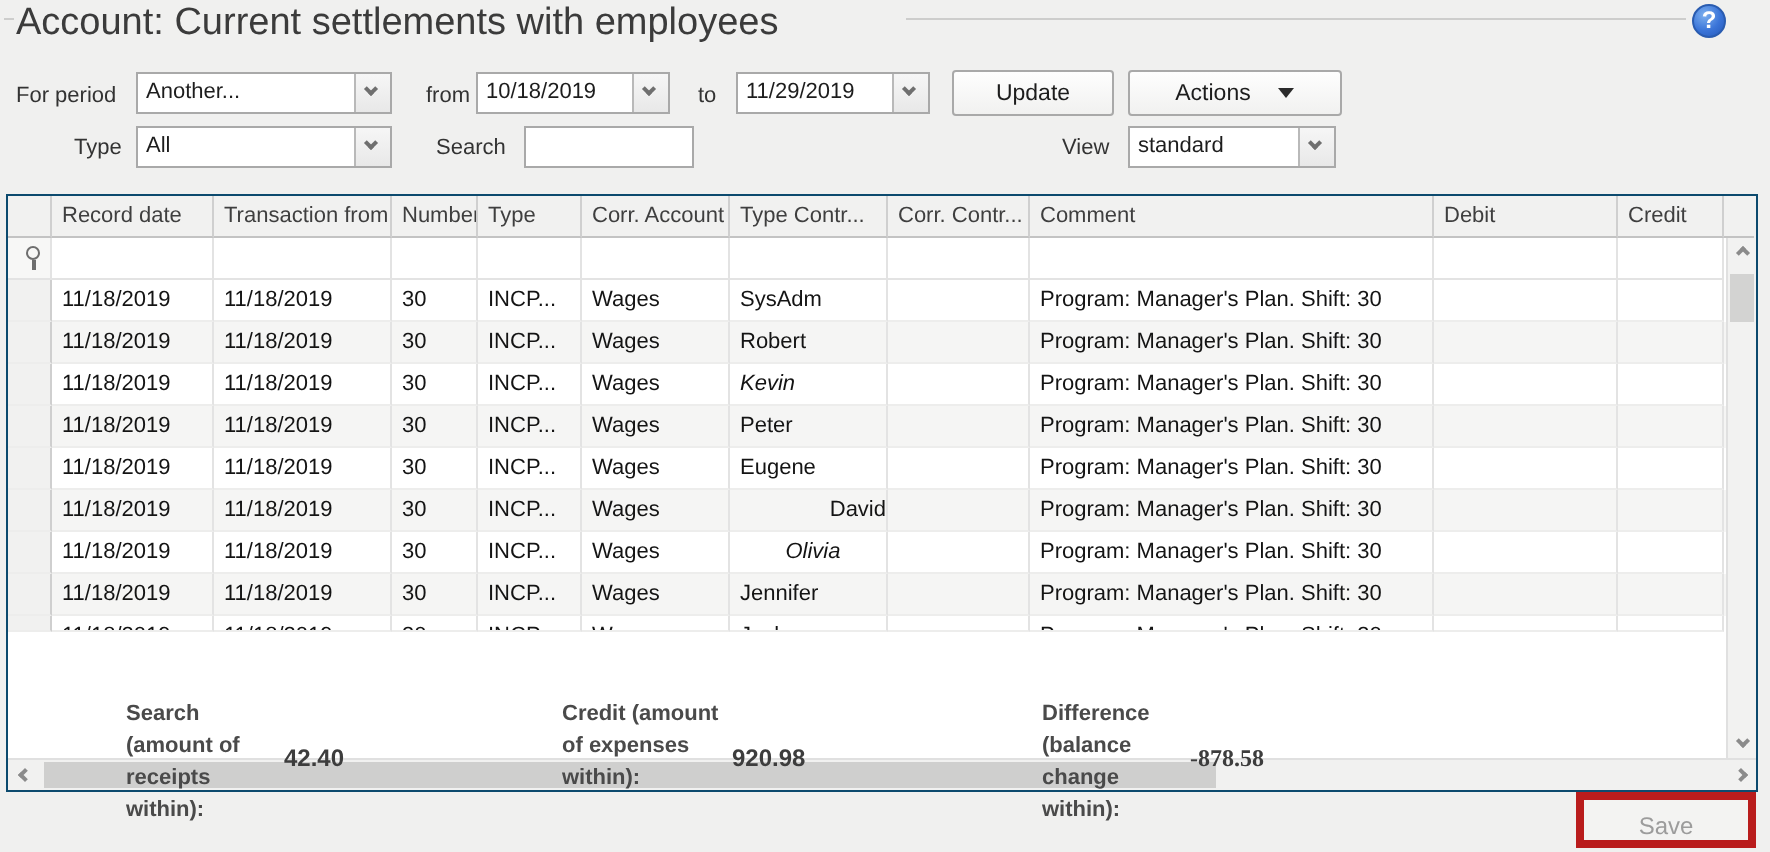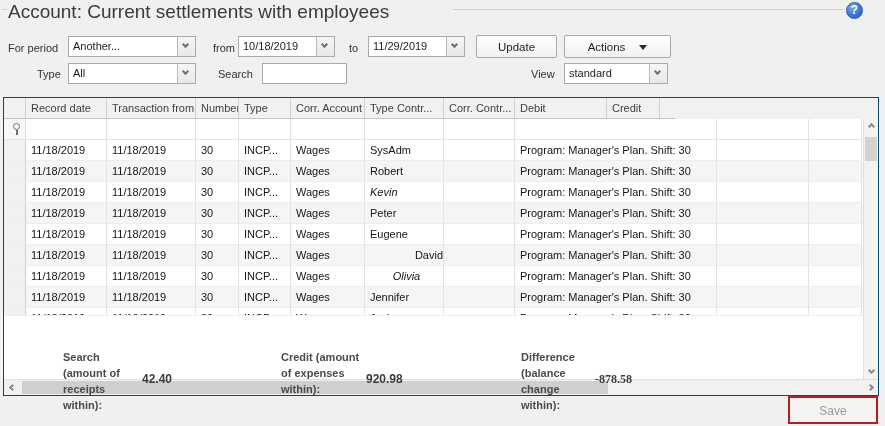--- a/index.html
+++ b/index.html
@@ -133,21 +133,21 @@
   .sumlabel {
     position:absolute; font-size:11px; font-weight:bold; color:#4a4a4a;
     line-height:16px;
   }
   .sumvalue {
     position:absolute; font-size:12px; font-weight:bold; color:#3d3d3d;
     white-space:nowrap;
   }
   #save-btn {
     position:absolute; left:788px; top:396px; width:90px; height:28px;
-    background:#f3f3f2; border:2px solid #b91c1c;
+    background:#f3f3f2; border:4px solid #b91c1c;
     font-size:12px; color:#9c9c9c; text-align:center; line-height:26px;
     font-family:"Liberation Sans", sans-serif;
   }
 </style>
 </head>
 <body>
 
 <div class="gline" style="left:2px;width:5px;"></div>
 <div class="gline" style="left:453px;width:390px;"></div>
 <div id="page-title">Account: Current settlements with employees</div>
@@ -197,20 +197,21 @@
 <div id="grid">
   <div id="ghead" class="grow">
       <div class="gcell" style="width: 22px;"></div>
       <div class="gcell" style="width: 81px;">Record date</div>
       <div class="gcell" style="width: 89px;">Transaction from</div>
       <div class="gcell" style="width: 43px;">Number</div>
       <div class="gcell" style="width: 52px;">Type</div>
       <div class="gcell" style="width: 74px;">Corr. Account</div>
       <div class="gcell" style="width: 79px;">Type Contr...</div>
       <div class="gcell" style="width: 71px;">Corr. Contr...</div>
+      <div class="gcell" style="width: 202px;">Comment</div>
       <div class="gcell" style="width: 92px;">Debit</div>
       <div class="gcell" style="width: 53px;">Credit</div>
       <div class="gcell" style="width: 15px; border-right: none;"></div>
     </div>
   <div id="gfilter" class="grow">
       <div class="gcell" style="width: 22px;"><span class="pin"></span></div>
       <div class="gcell" style="width: 81px;"></div>
       <div class="gcell" style="width: 89px;"></div>
       <div class="gcell" style="width: 43px;"></div>
       <div class="gcell" style="width: 52px;"></div>

